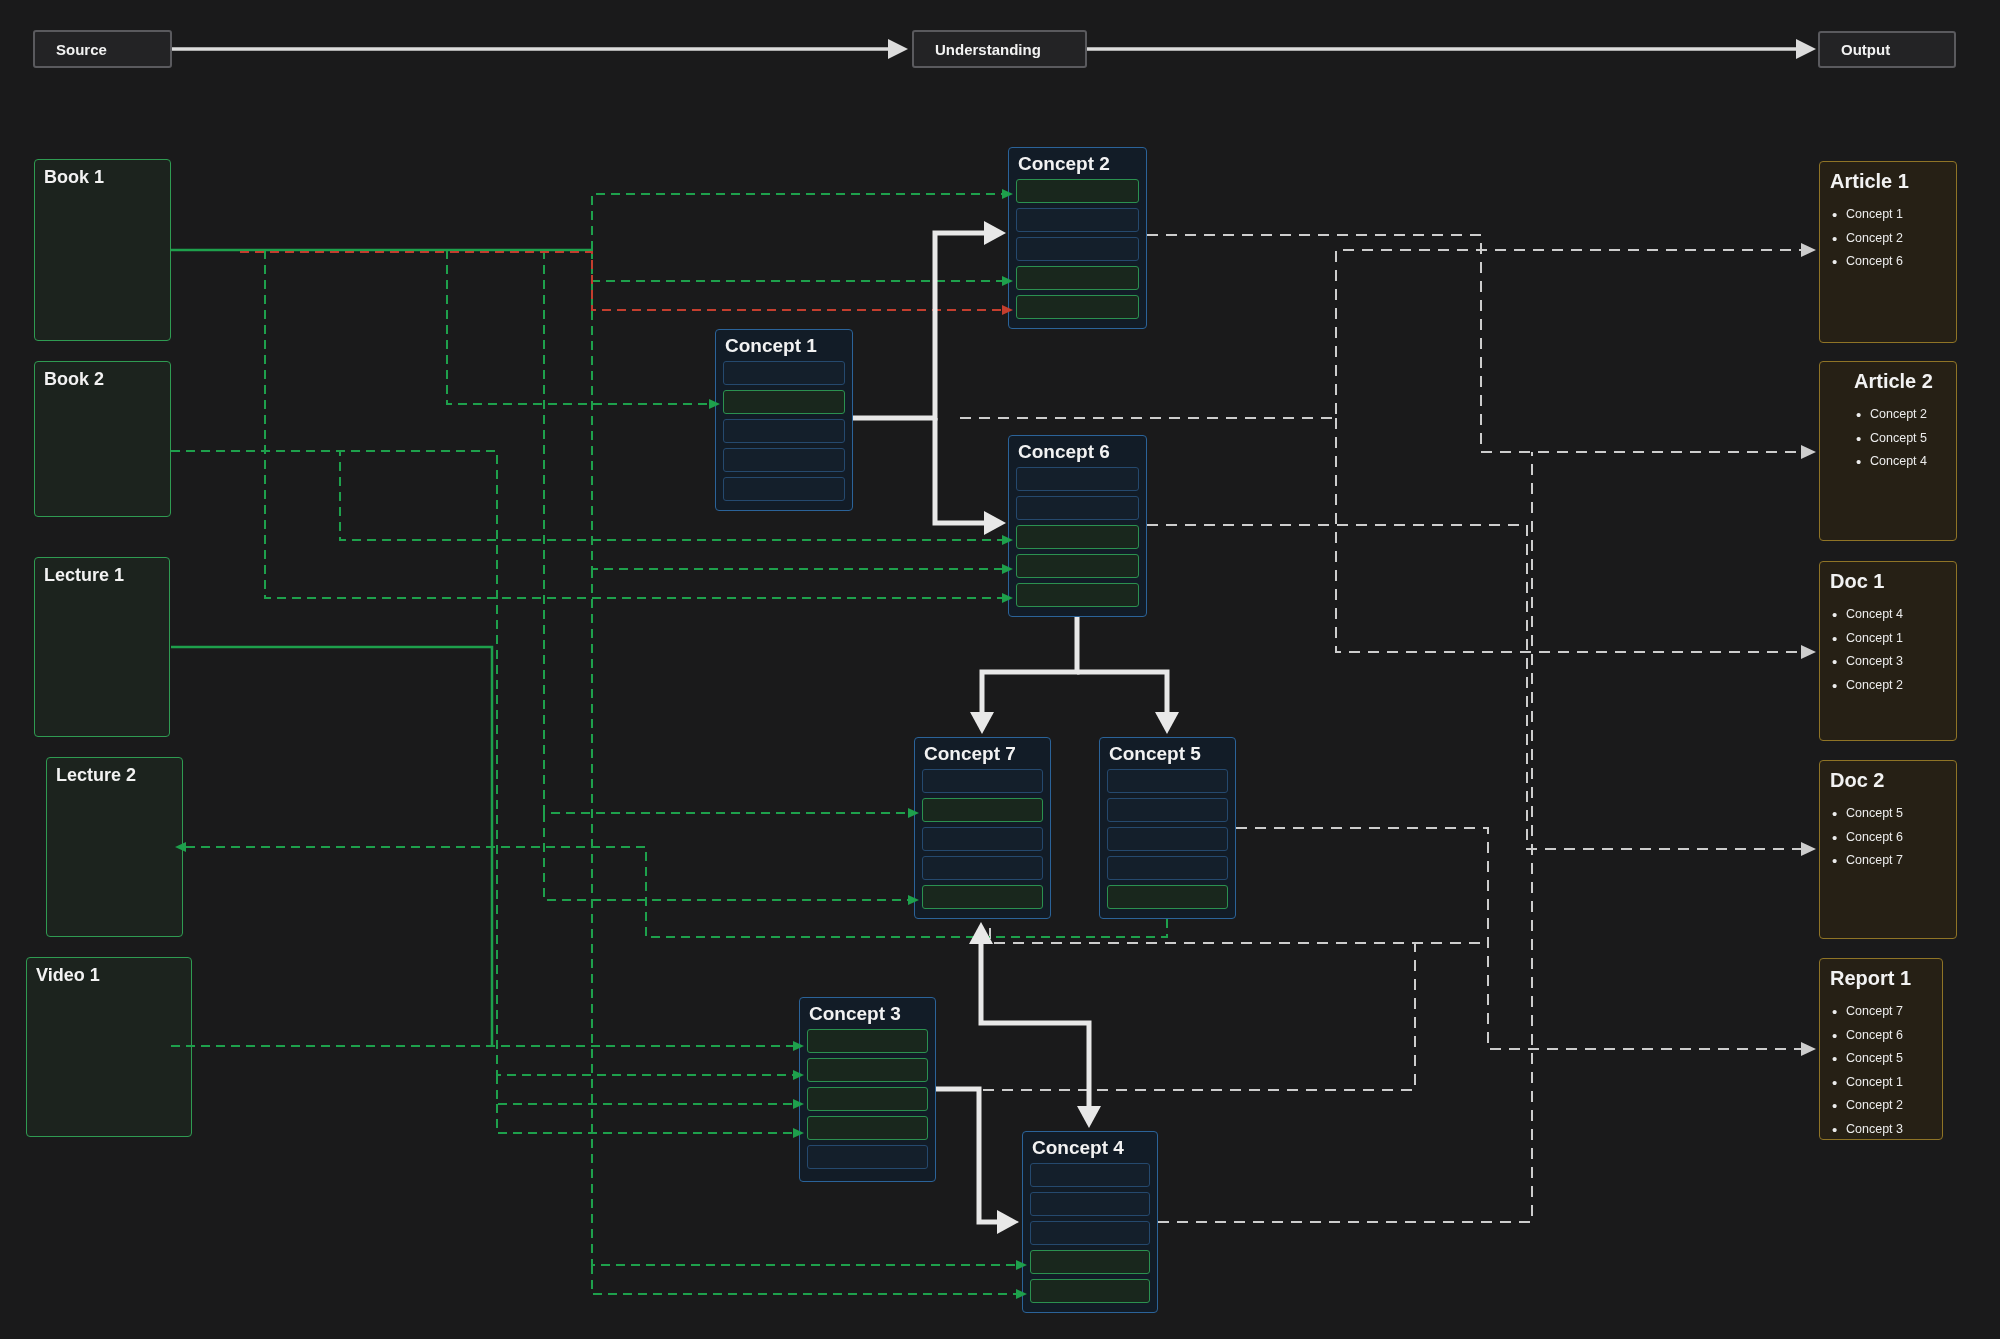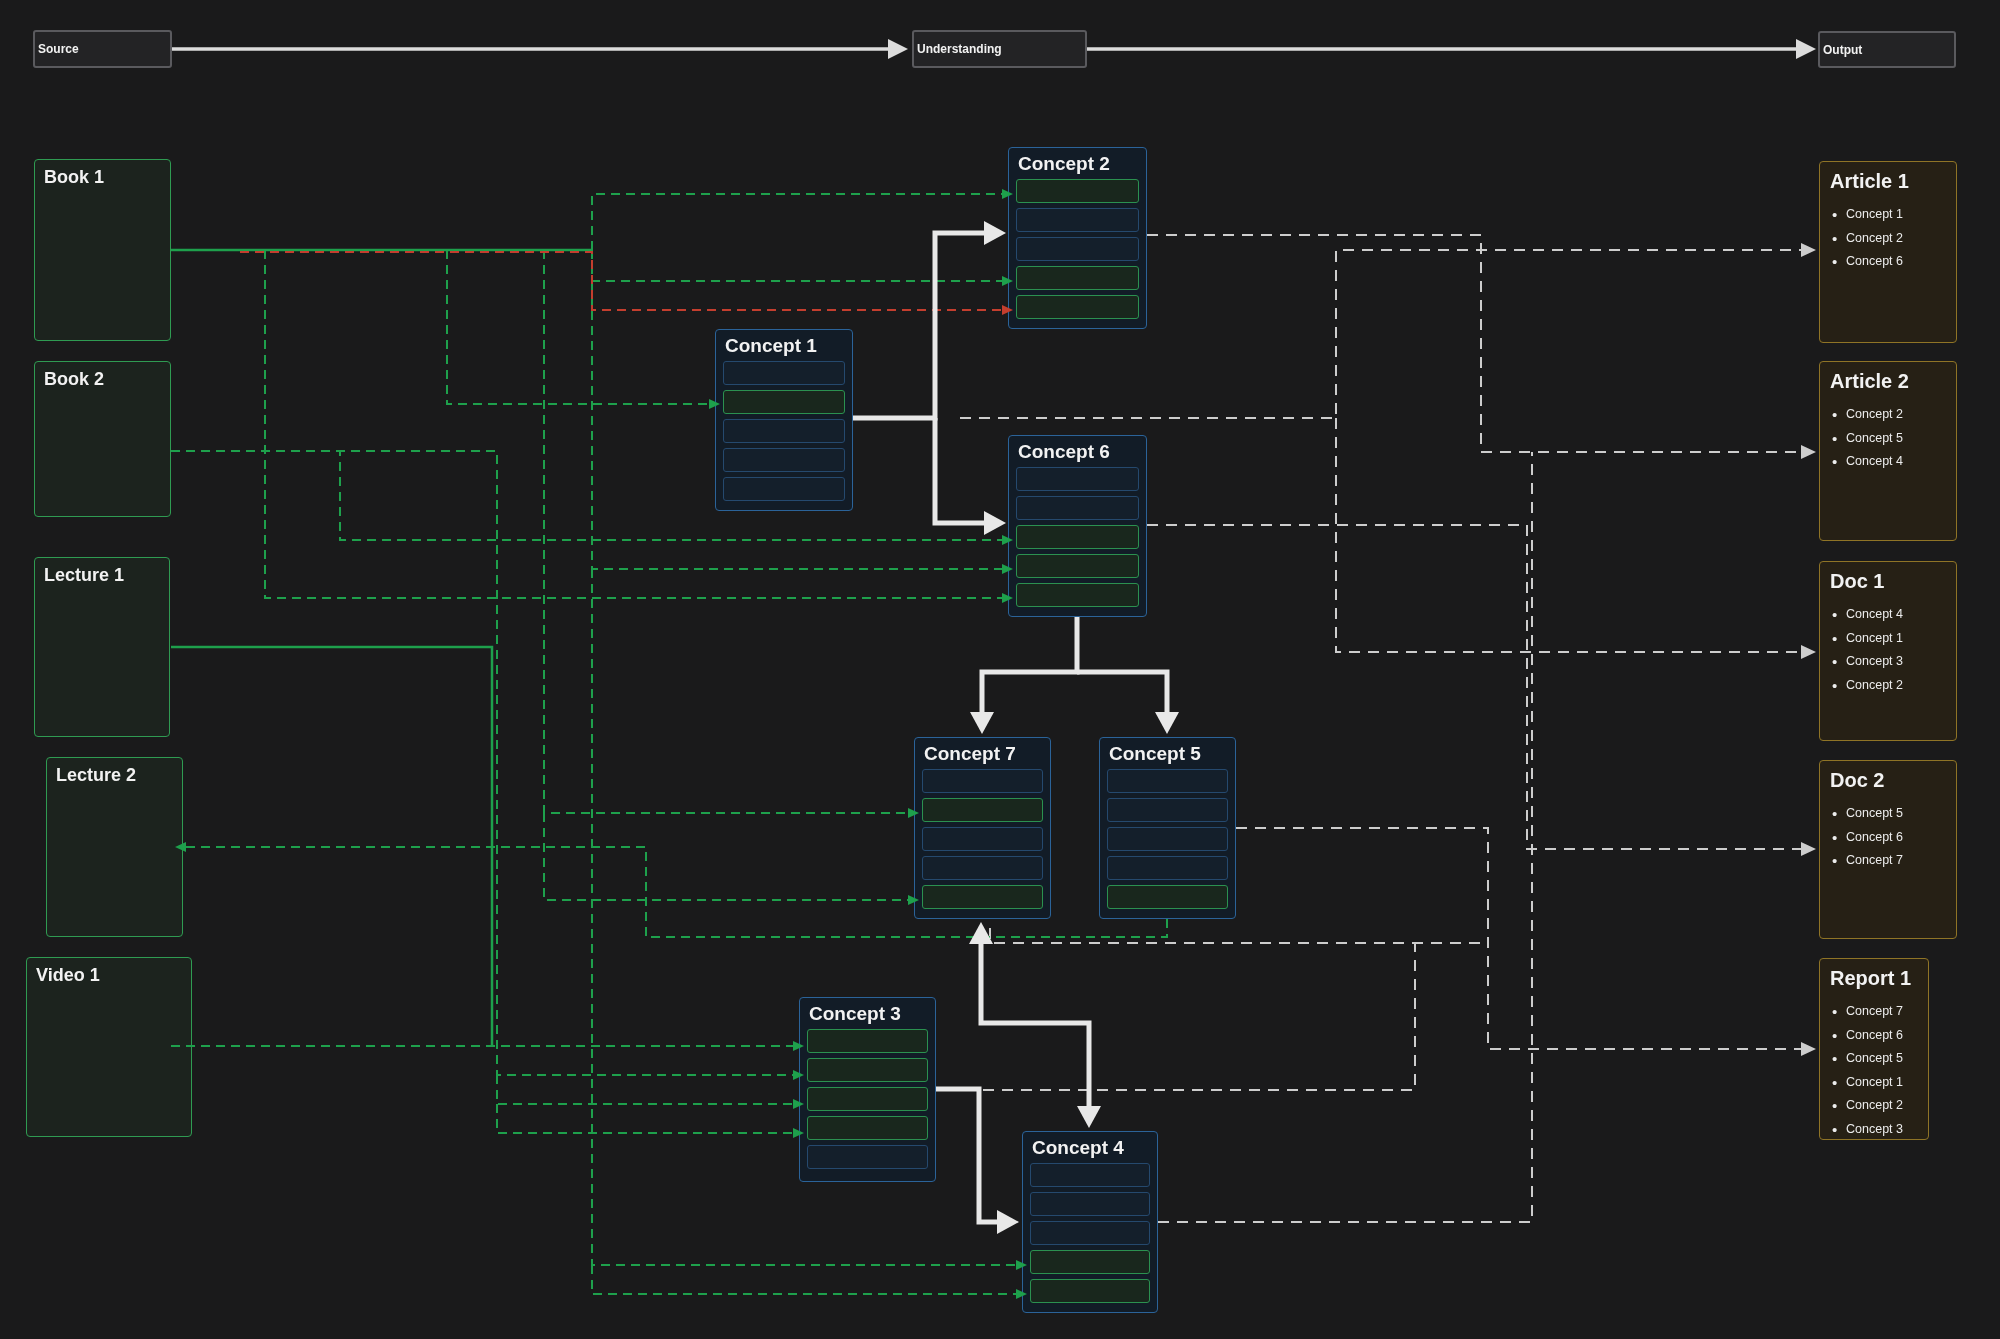--- a/index.html
+++ b/index.html
@@ -9,21 +9,21 @@
     --rowb-b:#25496e; --rowb-f:#141f2b;
     --rowg-b:#2b9150; --rowg-f:#19271d;
     --out-b:#8f7426; --out-f:#262015;
     --stg-b:#5a5a5e; --stg-f:#232325;
   }
   html,body{margin:0;padding:0;background:var(--bg);}
   .stage{position:relative;width:2000px;height:1339px;background:var(--bg);
     font-family:"Liberation Sans",sans-serif;color:var(--text);overflow:hidden;}
   .stage-box{position:absolute;box-sizing:border-box;background:var(--stg-f);
     border:2px solid var(--stg-b);border-radius:3px;display:flex;align-items:center;}
-  .stage-label{font-size:12px;font-weight:bold;padding-left:3px;white-space:nowrap;}
+  .stage-label{font-size:15px;font-weight:bold;padding-left:21px;white-space:nowrap;}
   .source-box{position:absolute;box-sizing:border-box;background:var(--src-f);
     border:1.5px solid var(--src-b);border-radius:4px;}
   .source-label{display:block;font-size:18px;font-weight:bold;padding:7px 0 0 9px;}
   .concept-box{position:absolute;box-sizing:border-box;background:var(--con-f);
     border:1.5px solid var(--con-b);border-radius:4px;}
   .concept-title{font-size:19px;font-weight:bold;padding:5px 0 4px 9px;white-space:nowrap;}
   .concept-rows{padding:0 7px;}
   .crow{height:24px;margin-bottom:5px;border-radius:3px;box-sizing:border-box;}
   .crow.blue{background:var(--rowb-f);border:1.3px solid var(--rowb-b);}
   .crow.green{background:var(--rowg-f);border:1.3px solid var(--rowg-b);}
@@ -135,21 +135,21 @@
         </div>
       </div>
       <div class="output-box" style="position: absolute; left: 1819px; top: 161px; width: 138px; height: 182px;">
         <div class="output-title">Article 1</div>
         <ul class="output-list">
           <li>Concept 1</li>
           <li>Concept 2</li>
           <li>Concept 6</li>
         </ul>
       </div>
-      <div class="output-box" style="position: absolute; left: 1819px; top: 361px; width: 138px; height: 180px;">
+      <div class="output-box" style="position: absolute; left: 1819px; top: 361px; width: 138px; height: 180px; padding-left: 24px;">
         <div class="output-title">Article 2</div>
         <ul class="output-list">
           <li>Concept 2</li>
           <li>Concept 5</li>
           <li>Concept 4</li>
         </ul>
       </div>
       <div class="output-box" style="position: absolute; left: 1819px; top: 561px; width: 138px; height: 180px;">
         <div class="output-title">Doc 1</div>
         <ul class="output-list">
@@ -160,21 +160,21 @@
         </ul>
       </div>
       <div class="output-box" style="position: absolute; left: 1819px; top: 760px; width: 138px; height: 179px;">
         <div class="output-title">Doc 2</div>
         <ul class="output-list">
           <li>Concept 5</li>
           <li>Concept 6</li>
           <li>Concept 7</li>
         </ul>
       </div>
-      <div class="output-box" style="position: absolute; left: 1819px; top: 958px; width: 110px; height: 182px;">
+      <div class="output-box" style="position: absolute; left: 1819px; top: 958px; width: 124px; height: 182px;">
         <div class="output-title">Report 1</div>
         <ul class="output-list">
           <li>Concept 7</li>
           <li>Concept 6</li>
           <li>Concept 5</li>
           <li>Concept 1</li>
           <li>Concept 2</li>
           <li>Concept 3</li>
         </ul>
       </div>

